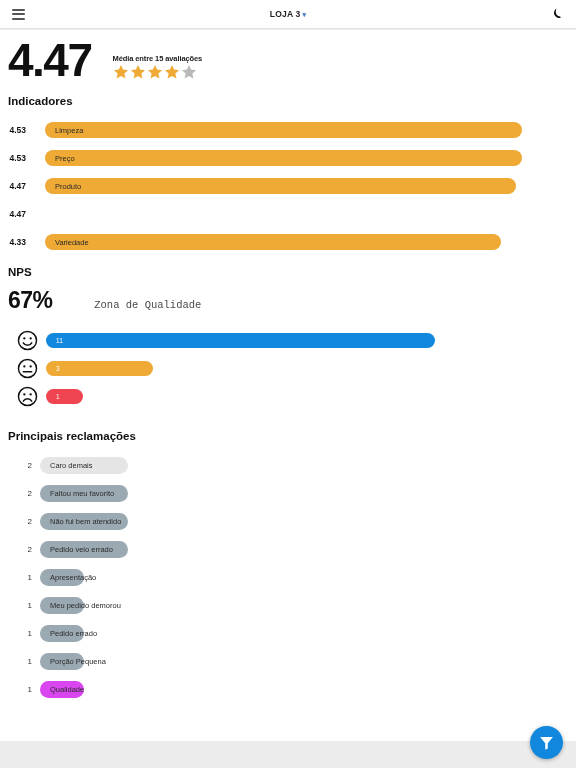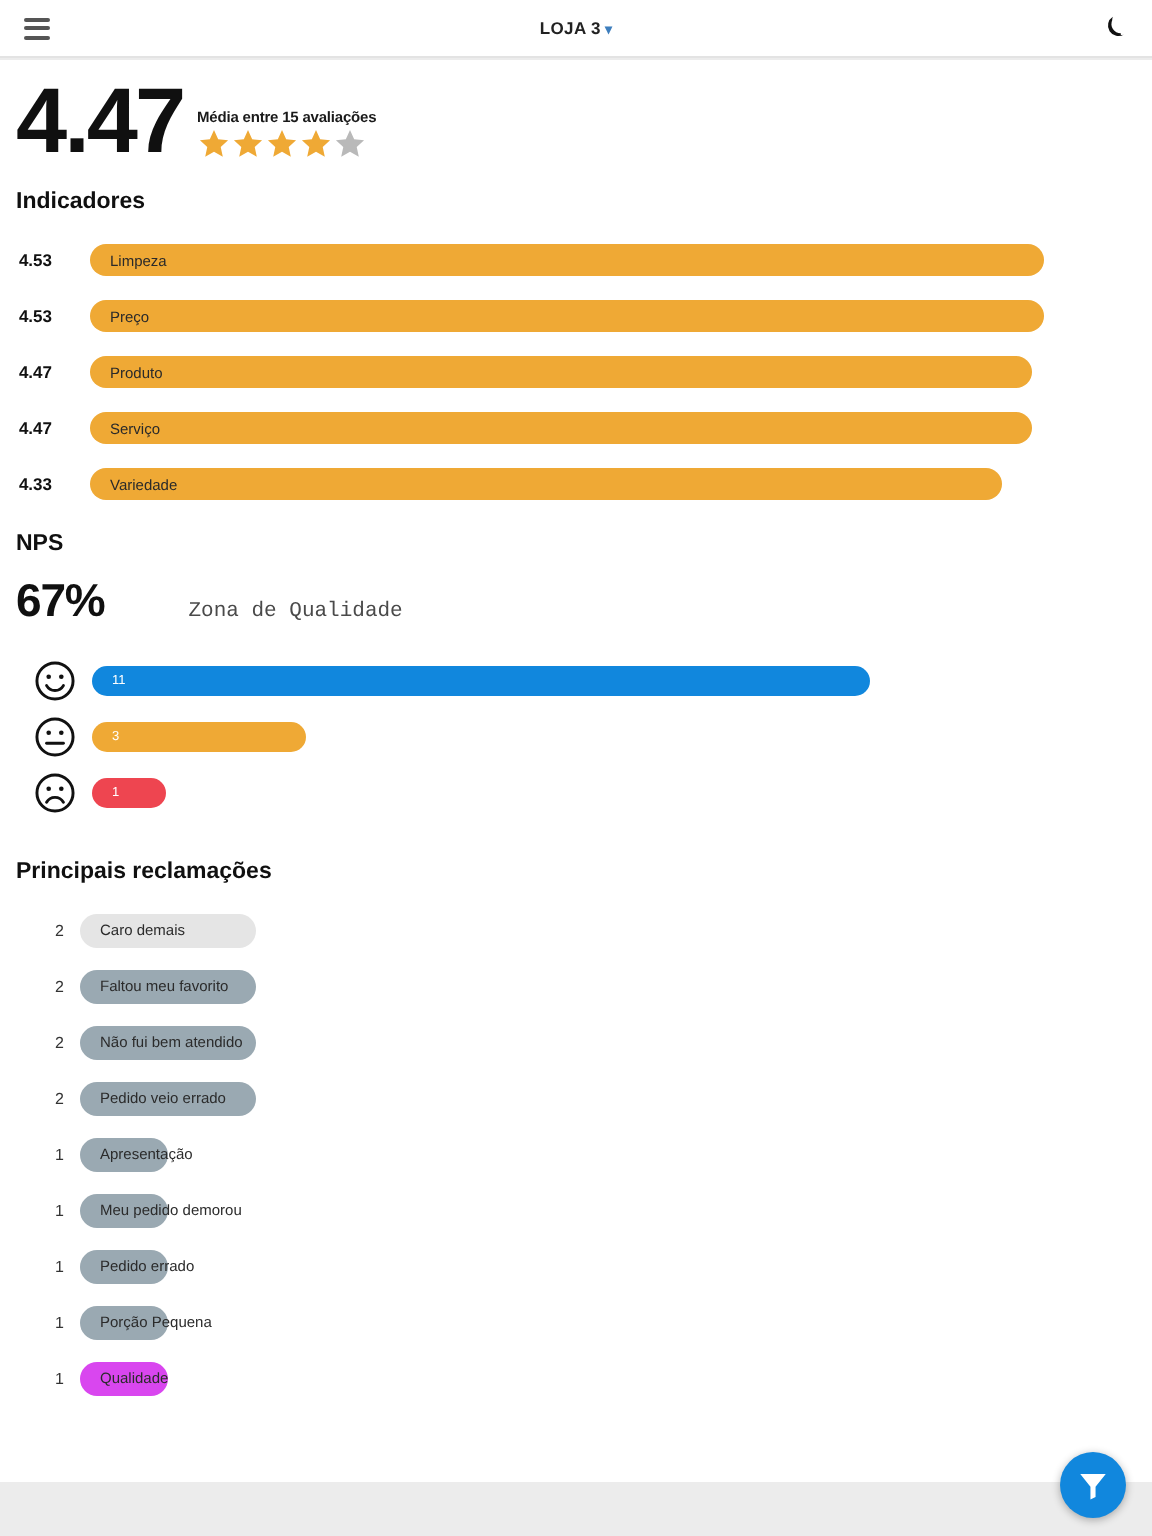--- a/index.html
+++ b/index.html
@@ -92,21 +92,21 @@
     box-sizing: border-box;
   }
   .big-score {
     font-size: 46px;
     font-weight: bold;
     line-height: 0.93;
     letter-spacing: -1.5px;
     color: #101010;
   }
   .rating-right {
-    margin-left: 7px;
+    margin-left: 21px;
     padding-bottom: 2px;
   }
   .avg-label {
     font-size: 7.5px;
     font-weight: bold;
     color: #1a1a1a;
     letter-spacing: -0.1px;
     margin-bottom: 1px;
   }
   .stars { display: flex; gap: 1px; }
@@ -303,23 +303,20 @@
           </div>
         </div>
         <div class="ind-row">
           <div class="ind-val">4.47</div>
           <div class="ind-bar" style="width: 471px; background: rgb(239, 169, 53);">
             <span>Produto</span>
           </div>
         </div>
         <div class="ind-row">
           <div class="ind-val">4.47</div>
-          <div class="ind-bar" style="width: 471px; background: rgb(239, 169, 53);">
-            <span>Serviço</span>
-          </div>
         </div>
         <div class="ind-row">
           <div class="ind-val">4.33</div>
           <div class="ind-bar" style="width: 456px; background: rgb(239, 169, 53);">
             <span>Variedade</span>
           </div>
         </div>
       </div>
 
     <div class="sec-title nps">NPS</div>

